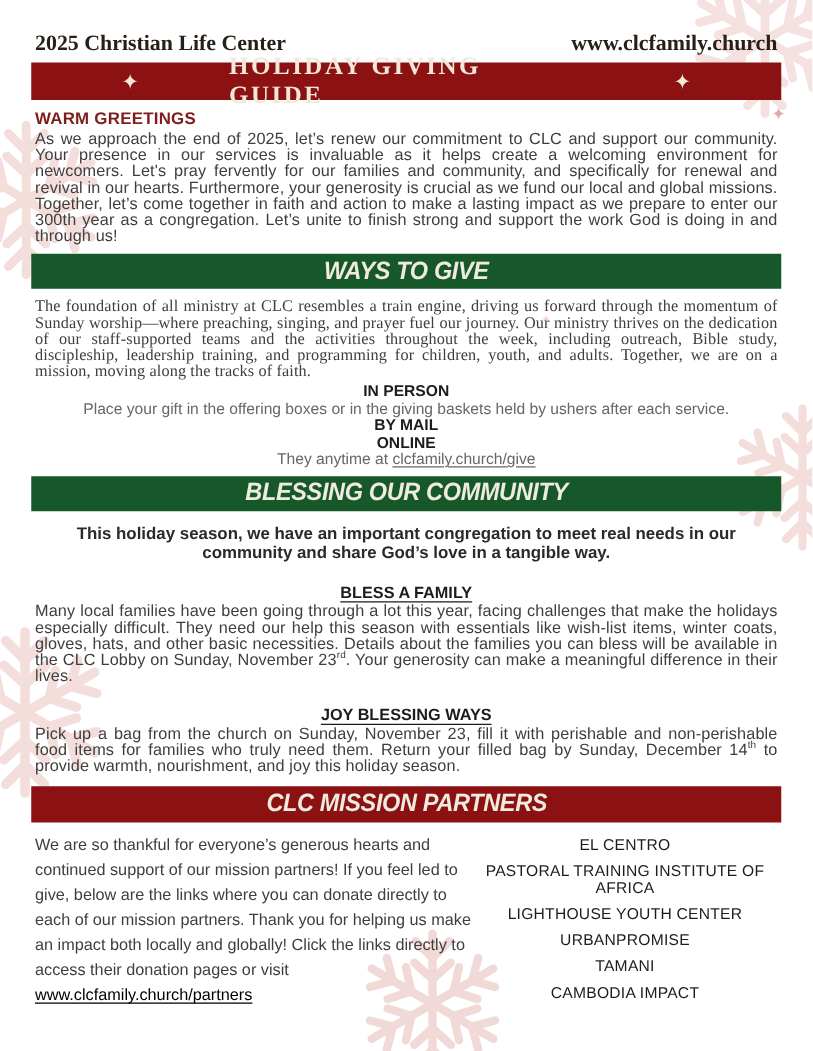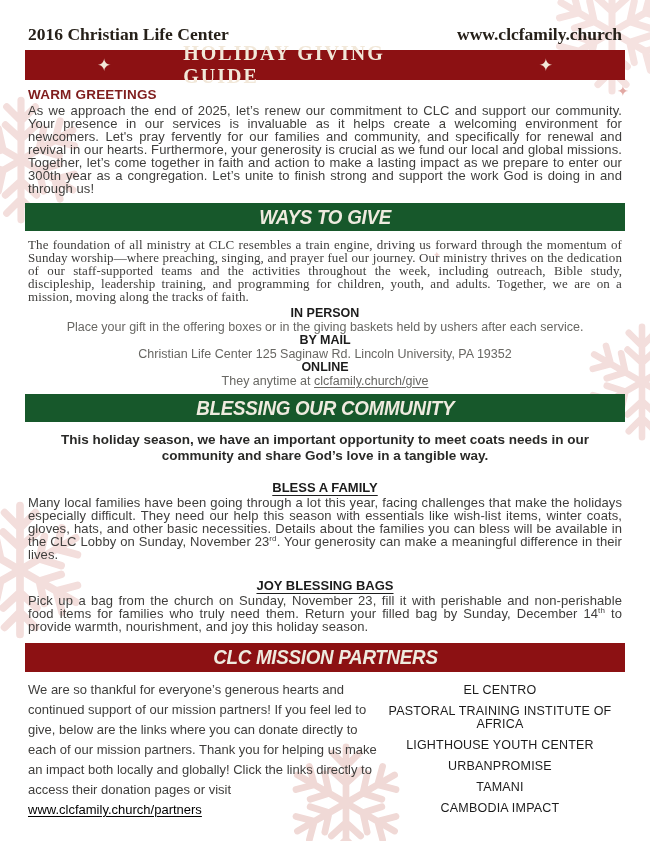--- a/index.html
+++ b/index.html
@@ -88,21 +88,21 @@
   <svg class="flake" style="left:285px;top:742px" width="122" height="122" viewBox="0 0 100 100">
       <use href="#flakeshape" stroke="#F0D9D6" stroke-width="5.5"></use>
     </svg>
 
   <span class="sparkle" style="left:617px;top:84px;font-size:14px;color:#E2A9A4;">✦</span>
   <span class="sparkle" style="left:433px;top:251px;font-size:9px;color:#EEC6C2;opacity:.8;">✦</span>
 
   <div class="content">
 
     <header class="masthead">
-      <span>2016 Christian Life Center</span>
+      <span>2025 Christian Life Center</span>
       <span>www.clcfamily.church</span>
     </header>
 
     <div class="banner redbg">
       <span class="star">✦</span>
       <h1>HOLIDAY GIVING GUIDE</h1>
       <span class="star">✦</span>
     </div>
 
     <h2 class="green-head">WARM GREETINGS</h2>
@@ -110,34 +110,33 @@
 
     <div class="banner greenbg" style="margin-top:8px">
       <span class="gtitle">WAYS TO GIVE</span>
     </div>
     <p class="body just mt7">The foundation of all ministry at CLC resembles a train engine, driving us forward through the momentum of Sunday worship—where preaching, singing, and prayer fuel our journey. Our ministry thrives on the dedication of our staff-supported teams and the activities throughout the week, including outreach, Bible study, discipleship, leadership training, and programming for children, youth, and adults. Together, we are on a mission, moving along the tracks of faith.</p>
 
     <div class="methods">
       <div class="m-label">IN PERSON</div>
       <div class="m-detail">Place your gift in the offering boxes or in the giving baskets held by ushers after each service.</div>
       <div class="m-label">BY MAIL</div>
-      <div class="m-detail">Christian Life Center 125 Saginaw Rd.  Lincoln University, PA 19352</div>
       <div class="m-label">ONLINE</div>
       <div class="m-detail"><span>They anytime at </span><a class="inline-link">clcfamily.church/give</a></div>
     </div>
 
     <div class="banner greenbg" style="margin-top:6px">
       <span class="gtitle">BLESSING OUR COMMUNITY</span>
     </div>
-    <p class="intro-bold">This holiday season, we have an important opportunity to meet coats needs in our community and share God’s love in a tangible way.</p>
+    <p class="intro-bold">This holiday season, we have an important congregation to meet real needs in our community and share God’s love in a tangible way.</p>
 
     <h3 class="sub-head">BLESS A FAMILY</h3>
     <p class="body just"><span>Many local families have been going through a lot this year, facing challenges that make the holidays especially difficult. They need our help this season with essentials like wish-list items, winter coats, gloves, hats, and other basic necessities. Details about the families you can bless will be available in the CLC Lobby on Sunday, November 23</span><sup>rd</sup><span>. Your generosity can make a meaningful difference in their lives.</span></p>
 
-    <h3 class="sub-head">JOY BLESSING BAGS</h3>
+    <h3 class="sub-head">JOY BLESSING WAYS</h3>
     <p class="body just"><span>Pick up a bag from the church on Sunday, November 23, fill it with perishable and non-perishable food items for families who truly need them. Return your filled bag by Sunday, December 14</span><sup>th</sup><span> to provide warmth, nourishment, and joy this holiday season.</span></p>
 
     <div class="banner redbg" style="margin-top:10px;height:29px">
       <span class="gtitle">CLC MISSION PARTNERS</span>
     </div>
 
     <div class="cols">
       <p class="left-col"><span>We are so thankful for everyone’s generous hearts and continued support of our mission partners! If you feel led to give, below are the links where you can donate directly to each of our mission partners. Thank you for helping us make an impact both locally and globally! Click the links directly to access their donation pages or visit </span><a class="inline-link">www.clcfamily.church/partners</a></p>
       <div class="right-col">
         <div class="partner">EL CENTRO</div>

